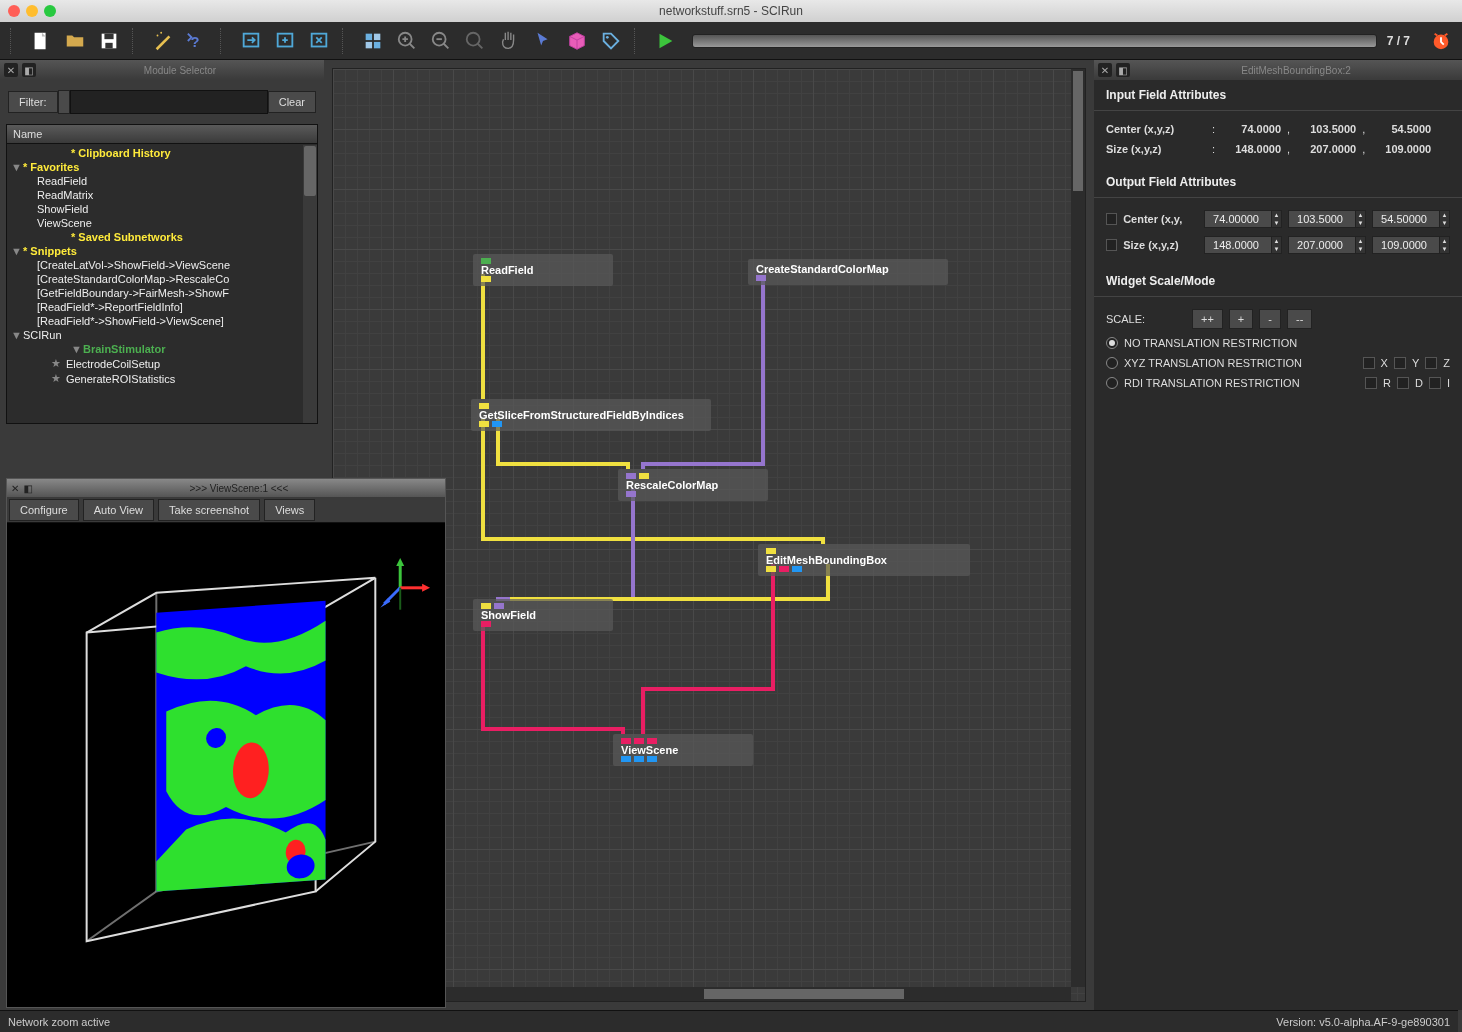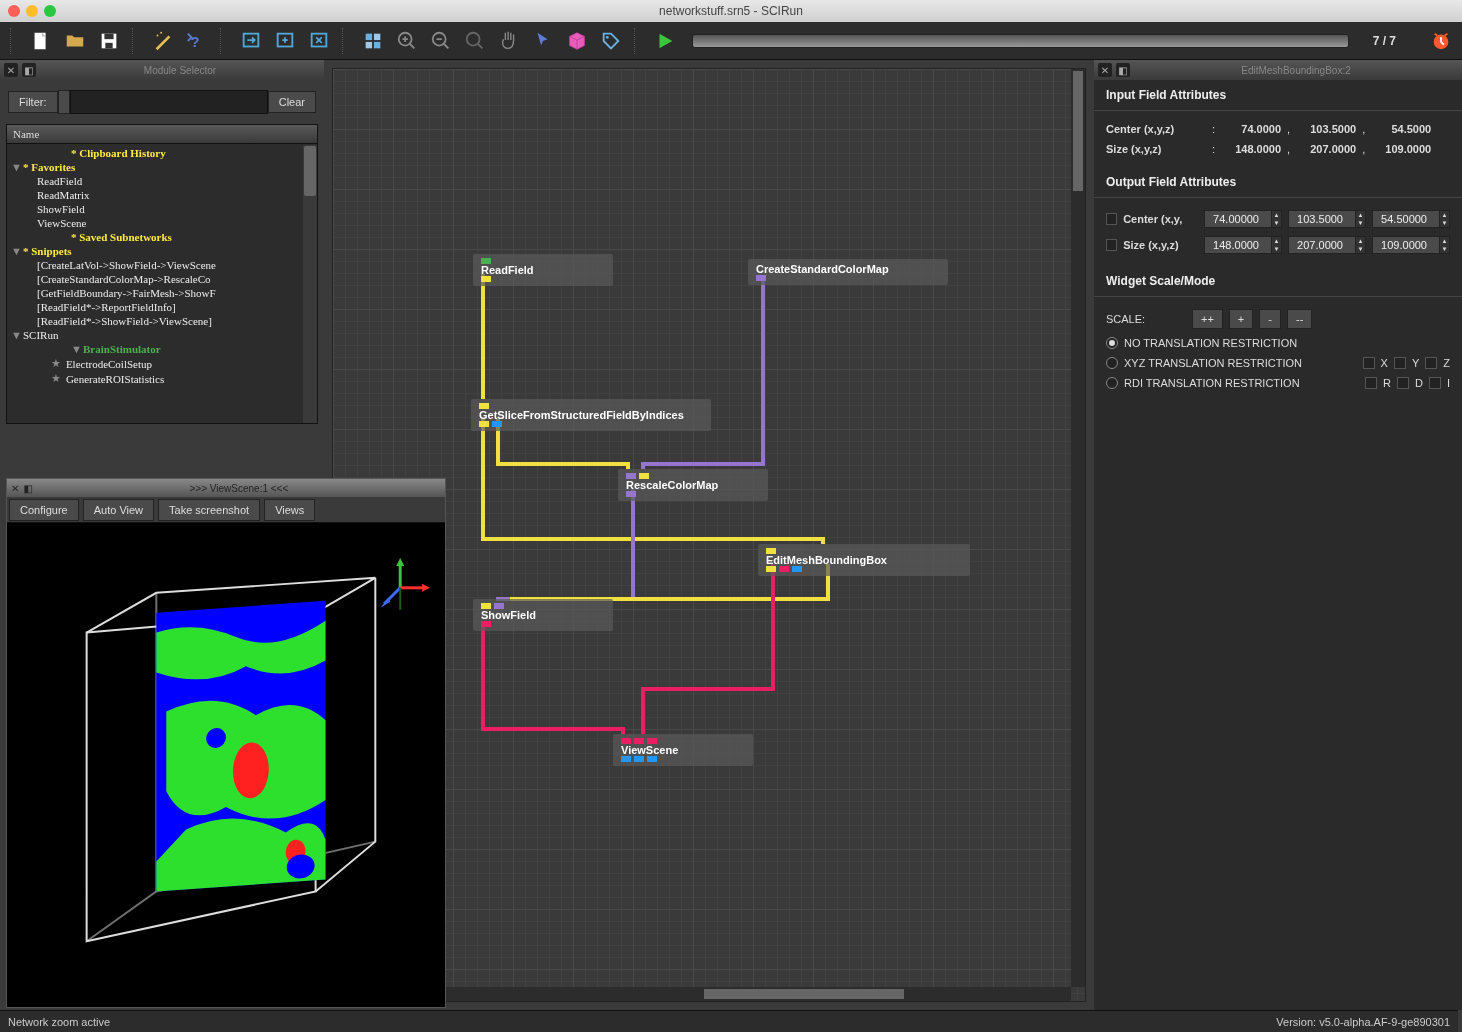--- a/index.html
+++ b/index.html
@@ -10,42 +10,42 @@
 .traffic { display: flex; gap: 6px; }
 .traffic span { width: 12px; height: 12px; border-radius: 50%; display: inline-block; }
 .tl-close { background: #ff5f57; } .tl-min { background: #ffbd2e; } .tl-max { background: #28c940; }
 .titlebar .title { position: absolute; left: 50%; transform: translateX(-50%); font-size: 12px; color: #444; }
 
 
 .toolbar { height: 38px; background: #2c2c2c; border-bottom: 1px solid #111; display: flex; align-items: center; padding: 0 6px; gap: 4px; }
 .tb-sep { width: 8px; height: 26px; border-left: 1px dotted #555; margin: 0 4px; }
 .tb-btn { width: 30px; height: 28px; display: flex; align-items: center; justify-content: center; border-radius: 3px; cursor: pointer; }
 .tb-btn svg { width: 22px; height: 22px; }
-.progress-area { flex: 1; display: flex; align-items: center; gap: 24px; margin-left: 8px; }
+.progress-area { flex: 1; display: flex; align-items: center; gap: 10px; margin-left: 8px; }
 .progress-bar { flex: 1; height: 14px; background: linear-gradient(#555,#999); border: 1px solid #222; border-radius: 3px; }
 .progress-text { color: #ddd; font-size: 12px; font-weight: bold; margin-right: 6px; }
 .alarm { color: #ff5a2a; }
 
 
 .main { display: flex; height: calc(100% - 60px - 22px); }
 .left-col { width: 324px; display: flex; flex-direction: column; }
 .center-col { flex: 1; position: relative; background: #3a3a3a; }
 .right-col { width: 368px; background: #2a2a2a; }
 
 
 .panel-header { height: 20px; background: linear-gradient(#555,#3a3a3a); display: flex; align-items: center; font-size: 10px; color: #aaa; padding: 0 4px; gap: 4px; }
 .panel-header .hbtn { width: 14px; height: 14px; background: #222; border-radius: 2px; display: flex; align-items: center; justify-content: center; cursor: pointer; font-size: 10px; }
 .panel-header .ptitle { flex: 1; text-align: center; color: #888; }
 .module-selector { background: #3a3a3a; }
 .filter-row { display: flex; align-items: center; padding: 10px 8px; }
 .filter-label { background: #4a4a4a; border: 1px solid #222; padding: 4px 10px; font-size: 11px; color: #ddd; }
 .filter-dd { width: 12px; height: 24px; background: #4a4a4a; border: 1px solid #222; }
 .filter-input { flex: 1; height: 24px; background: #222; border: 1px solid #111; }
 .clear-btn { background: #4a4a4a; border: 1px solid #222; padding: 4px 10px; color: #ddd; cursor: pointer; }
-.tree-container { margin: 0 6px; background: #2c2c2c; border: 1px solid #111; height: 300px; overflow: hidden; position: relative; font-family: Liberation Serif, serif; }
+.tree-container { margin: 0 6px; background: #2c2c2c; border: 1px solid #111; height: 300px; overflow: hidden; position: relative; }
 .tree-header { background: linear-gradient(#5a5a5a,#3a3a3a); padding: 3px 6px; font-size: 11px; color: #ddd; border-bottom: 1px solid #111; }
 .tree { padding: 2px 0; font-size: 11px; overflow-y: auto; height: calc(100% - 20px); }
 .tree-row { padding: 1px 4px; white-space: nowrap; display: flex; align-items: center; gap: 2px; }
 .tree-arrow { color: #888; width: 10px; display: inline-block; }
 .tree-yellow { color: #ffeb3b; font-weight: bold; }
 .tree-white { color: #eee; }
 .tree-green { color: #4caf50; font-weight: bold; }
 .tree-star { color: #888; margin-right: 3px; }
 .ind1 { padding-left: 16px; margin-left: 48px; } .ind2 { padding-left: 30px; } .ind3 { padding-left: 44px; }
 .scrollbar-v { position: absolute; right: 0; top: 20px; width: 14px; bottom: 0; background: #3a3a3a; }

